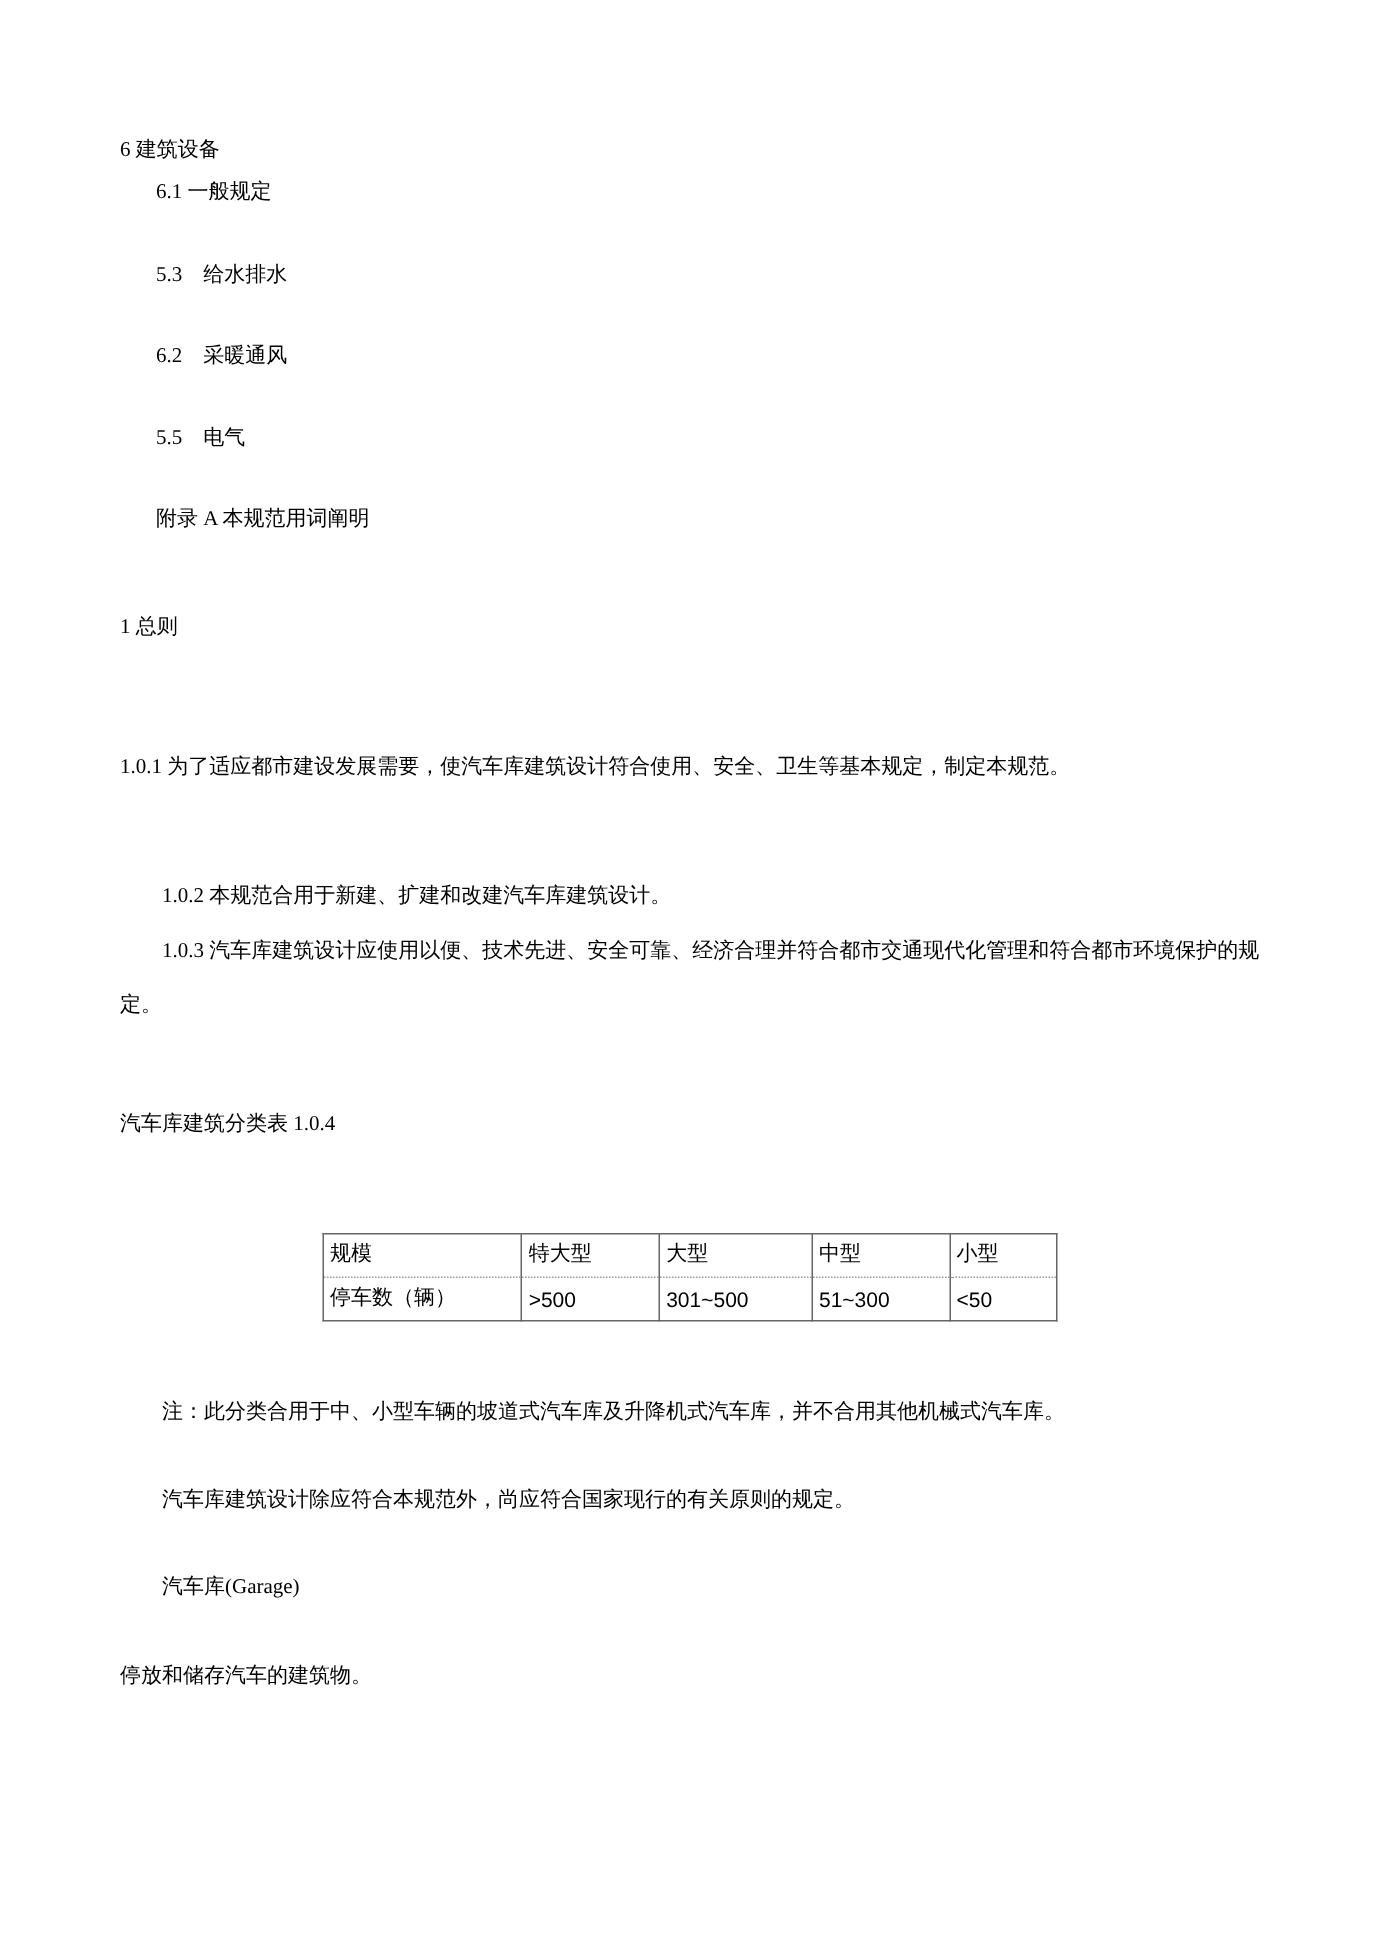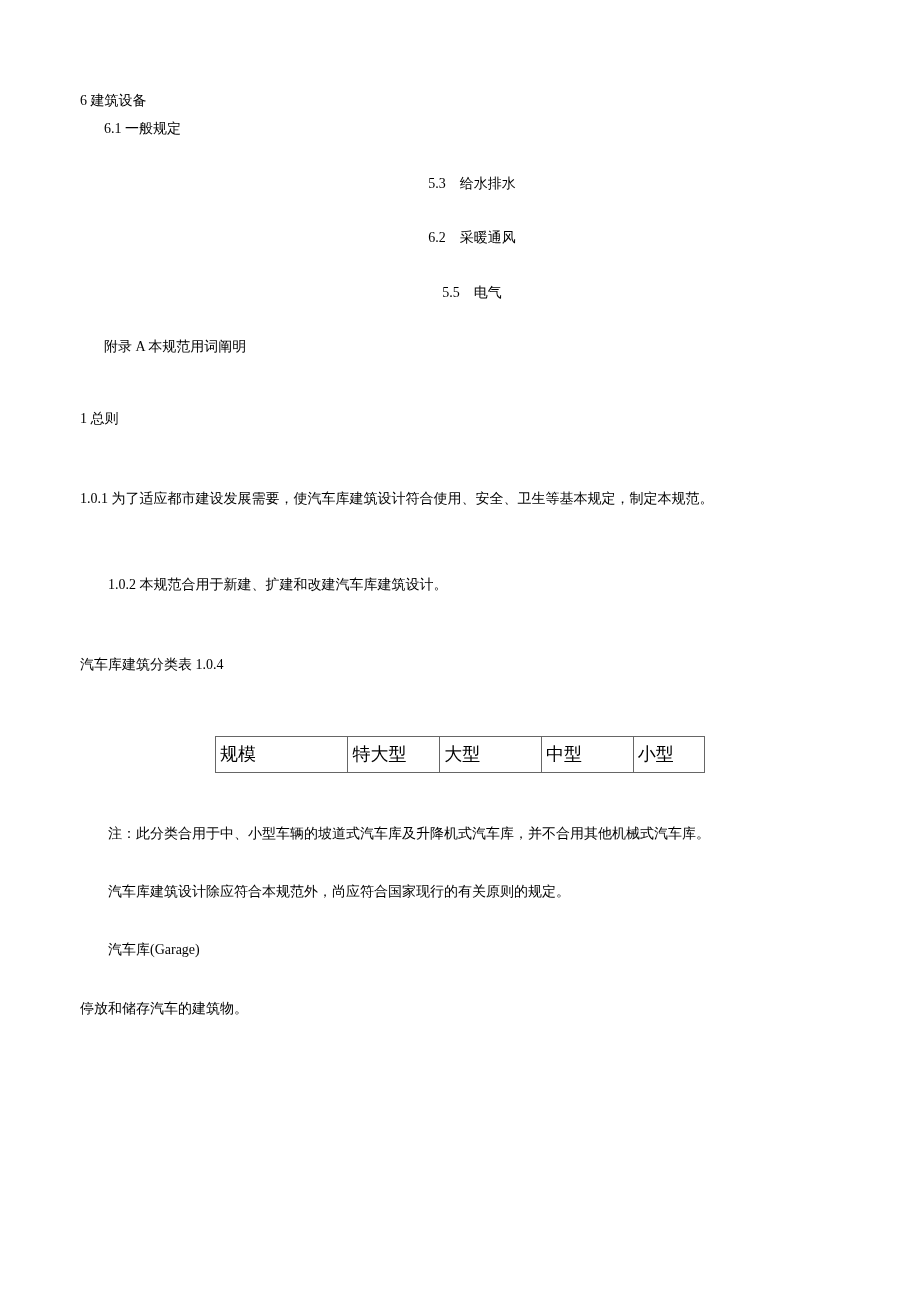--- a/index.html
+++ b/index.html
@@ -15,49 +15,48 @@
       width: 920px;
       padding: 90px 80px 60px 80px;
       line-height: 1.6;
     }
     .section-heading {
       margin-bottom: 6px;
     }
     .sub-item {
       margin-left: 24px;
       margin-bottom: 32px;
-      text-align: center;
     }
     .sub-item-first {
       margin-left: 24px;
       margin-bottom: 32px;
     }
     .appendix {
       margin-left: 24px;
       margin-bottom: 50px;
     }
     .section-title {
-      margin-bottom: 50px;
+      margin-bottom: 63px;
     }
     .para-block {
       margin-bottom: 50px;
       line-height: 2.6;
     }
     .para-indent {
       text-indent: 2em;
     }
     .table-title {
       margin-bottom: 60px;
     }
     table {
       border-collapse: collapse;
       margin: 0 auto 50px auto;
       width: 490px;
       font-family: Arial, sans-serif;
-      font-size: 18px;
+      font-size: 14px;
     }
     table td {
       border-top: 1px dotted #999;
       border-bottom: 1px dotted #999;
       border-left: 1px solid #666;
       border-right: 1px solid #666;
       padding: 3px 4px;
       text-align: left;
     }
     table tr:first-child td {
@@ -96,32 +95,40 @@
 <div class="appendix">附录 A 本规范用词阐明</div>
 
 <div class="section-title">1 总则</div>
 
 <div class="para-block">
   <div>1.0.1 为了适应都市建设发展需要，使汽车库建筑设计符合使用、安全、卫生等基本规定，制定本规范。</div>
 </div>
 
 <div class="para-block">
   <div class="para-indent">1.0.2 本规范合用于新建、扩建和改建汽车库建筑设计。</div>
+  <div class="para-indent">1.0.3 汽车库建筑设计应使用以便、技术先进、安全可靠、经济合理并符合都市交通现代化管理和符合都市环境保护的规定。</div>
 </div>
 
 <div class="table-title">汽车库建筑分类表 1.0.4</div>
 
 <table>
   <tbody>
       <tr>
     <td class="col-label cn-head">规模</td>
     <td class="col1 cn-head">特大型</td>
     <td class="col2 cn-head">大型</td>
     <td class="col3 cn-head">中型</td>
     <td class="col4 cn-head">小型</td>
   </tr>
+  <tr>
+    <td class="col-label cn-head">停车数（辆）</td>
+    <td class="col1">&gt;500</td>
+    <td class="col2">301~500</td>
+    <td class="col3">51~300</td>
+    <td class="col4">&lt;50</td>
+  </tr>
 </tbody>
   </table>
 
 <div class="body-para">注：此分类合用于中、小型车辆的坡道式汽车库及升降机式汽车库，并不合用其他机械式汽车库。</div>
 <div class="body-para">汽车库建筑设计除应符合本规范外，尚应符合国家现行的有关原则的规定。</div>
 <div class="body-para">汽车库(Garage)</div>
 <div class="body-para-last">停放和储存汽车的建筑物。</div>
 
 </body></html>

